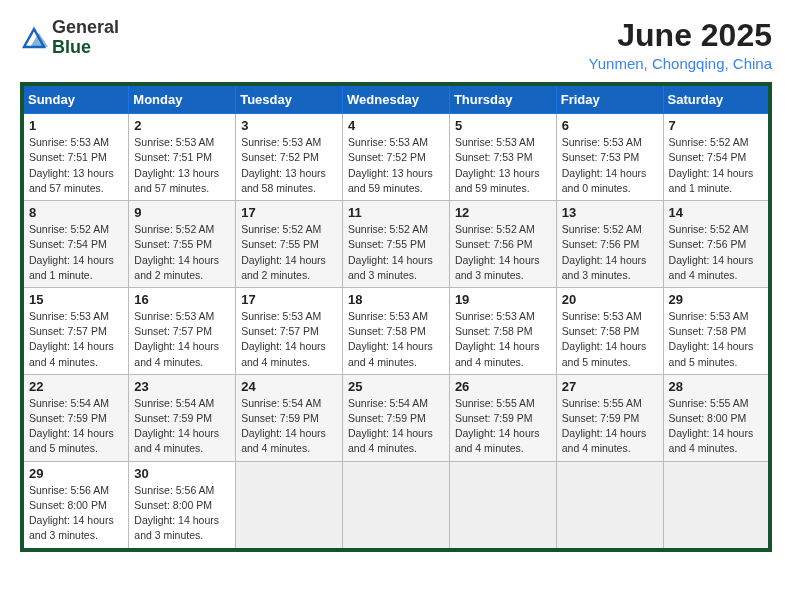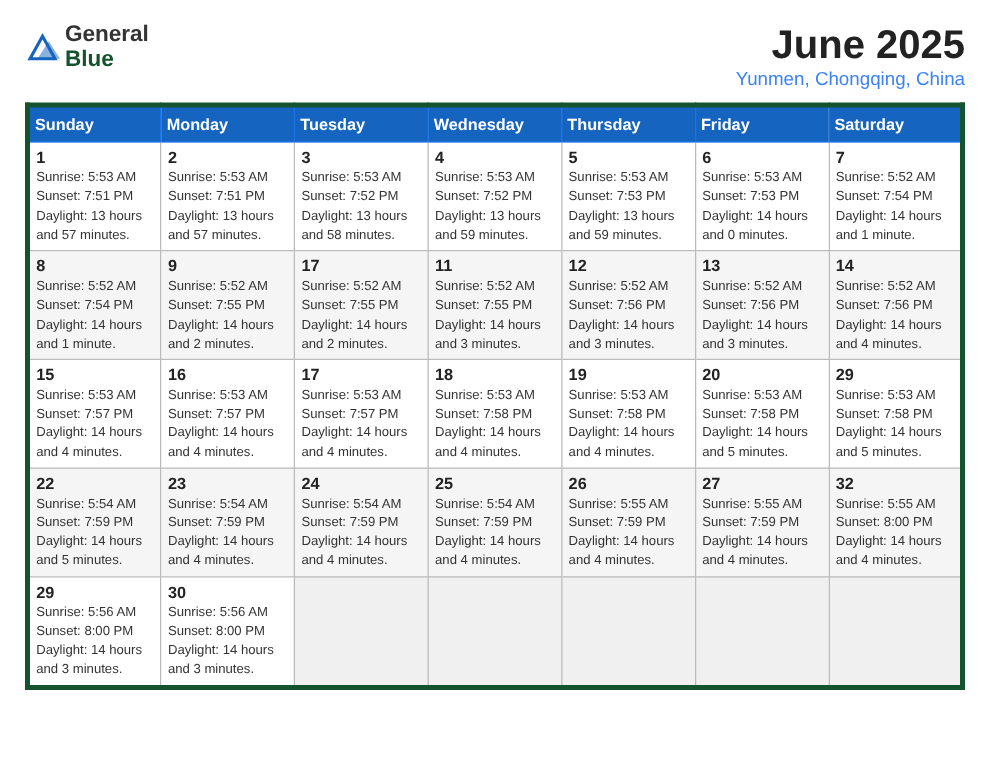--- a/index.html
+++ b/index.html
@@ -331,21 +331,21 @@
 and 4 minutes.</div>
           </td>
           <td>
             <span class="day-num">27</span>
             <div class="day-info" style="white-space: pre-line;">Sunrise: 5:55 AM
 Sunset: 7:59 PM
 Daylight: 14 hours
 and 4 minutes.</div>
           </td>
           <td>
-            <span class="day-num">32</span>
+            <span class="day-num">28</span>
             <div class="day-info" style="white-space: pre-line;">Sunrise: 5:55 AM
 Sunset: 8:00 PM
 Daylight: 14 hours
 and 4 minutes.</div>
           </td>
         </tr>
         <tr class="last-row">
           <td>
             <span class="day-num">29</span>
             <div class="day-info" style="white-space: pre-line;">Sunrise: 5:56 AM

